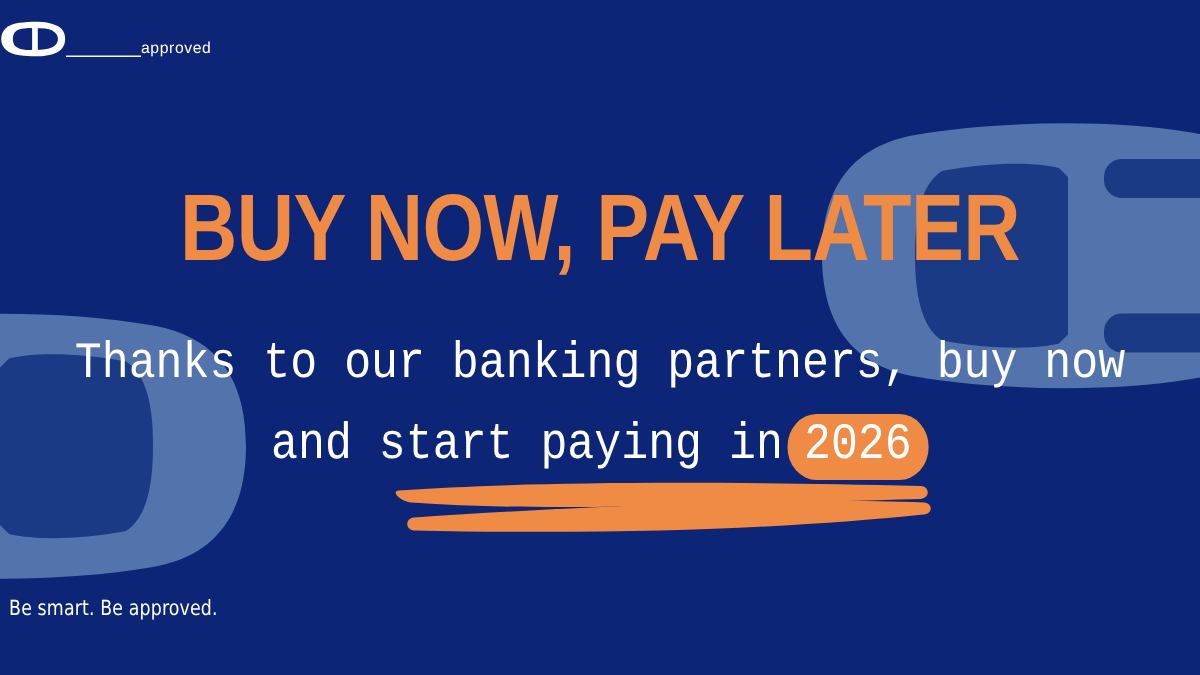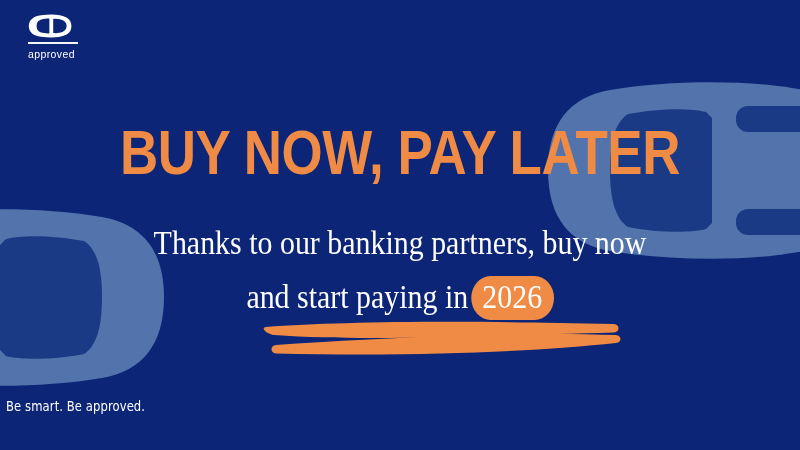--- a/index.html
+++ b/index.html
@@ -40,23 +40,21 @@
     height: 185px;
   }
 
   
   .logo-block {
     position: absolute;
     top: 14px;
     left: 0;
     right: 0;
     display: flex;
-    flex-direction: column;
-    align-items: flex-start;
-    padding-left: 28px;
+    align-items: flex-end;
   }
   .logo-mark {
     width: 44px;
     height: 24px;
     display: block;
   }
   .logo-rule {
     width: 50px;
     height: 1.5px;
     background: #ffffff;
@@ -94,21 +92,21 @@
     position: absolute;
     top: 216px;
     left: 0;
     right: 0;
     text-align: center;
     color: #ffffff;
     font-size: 34px;
     line-height: 54px;
     font-weight: 400;
     white-space: nowrap;
-    font-family: Liberation Serif, serif;
+    font-family: Liberation Mono, monospace;
   }
   .sub-line {
     display: block;
     transform: scaleX(0.88);
     transform-origin: center center;
   }
   .sub-line-2 {
     position: relative;
   }
   .year-pill {

